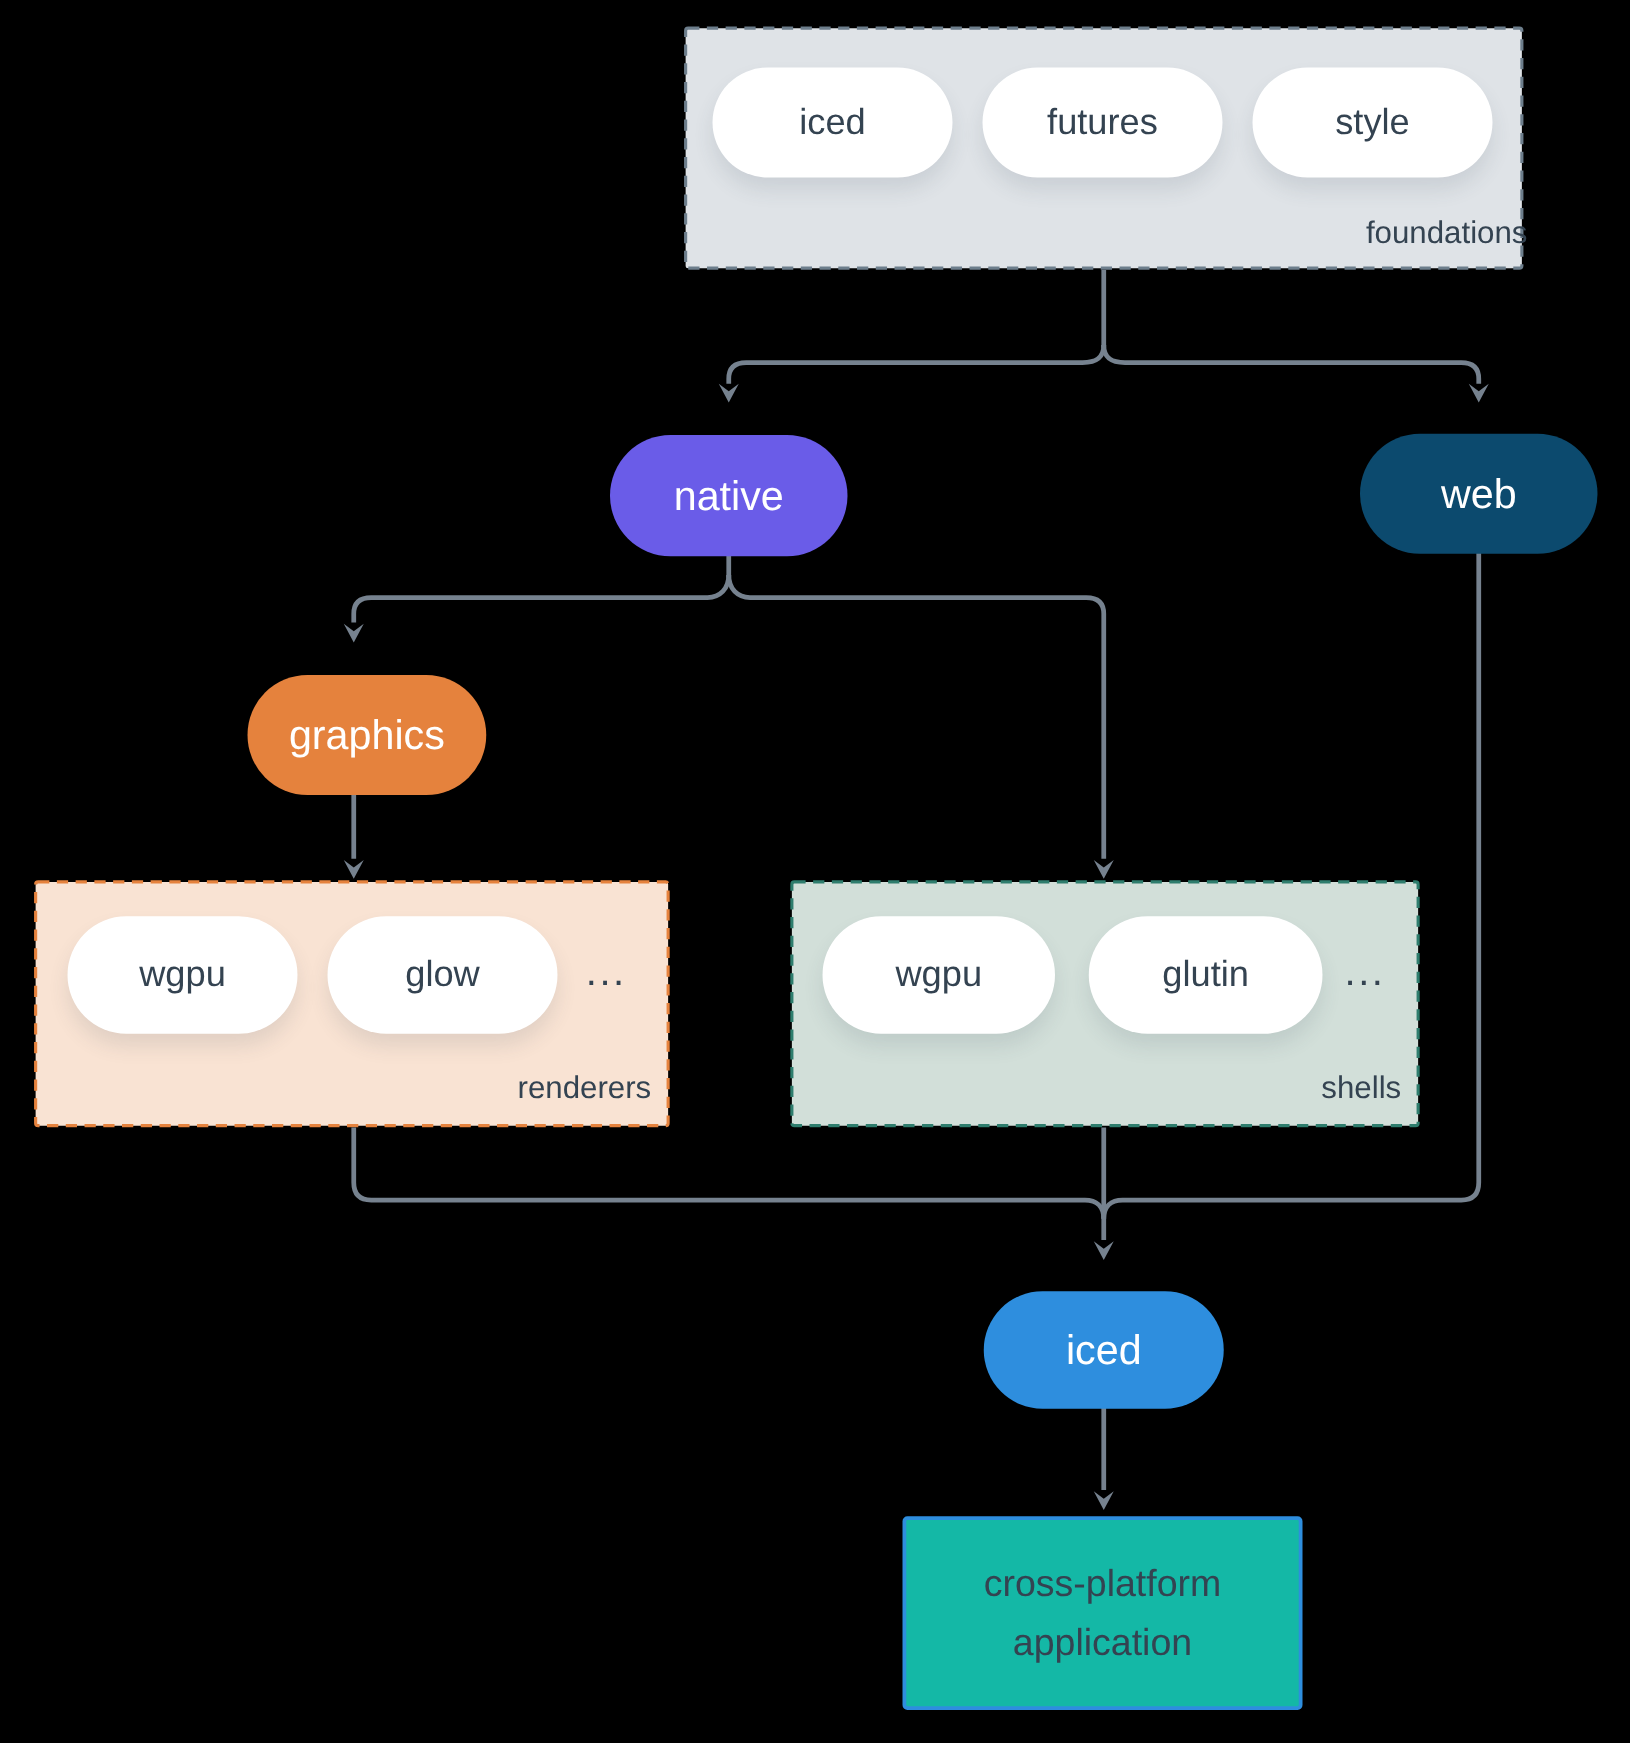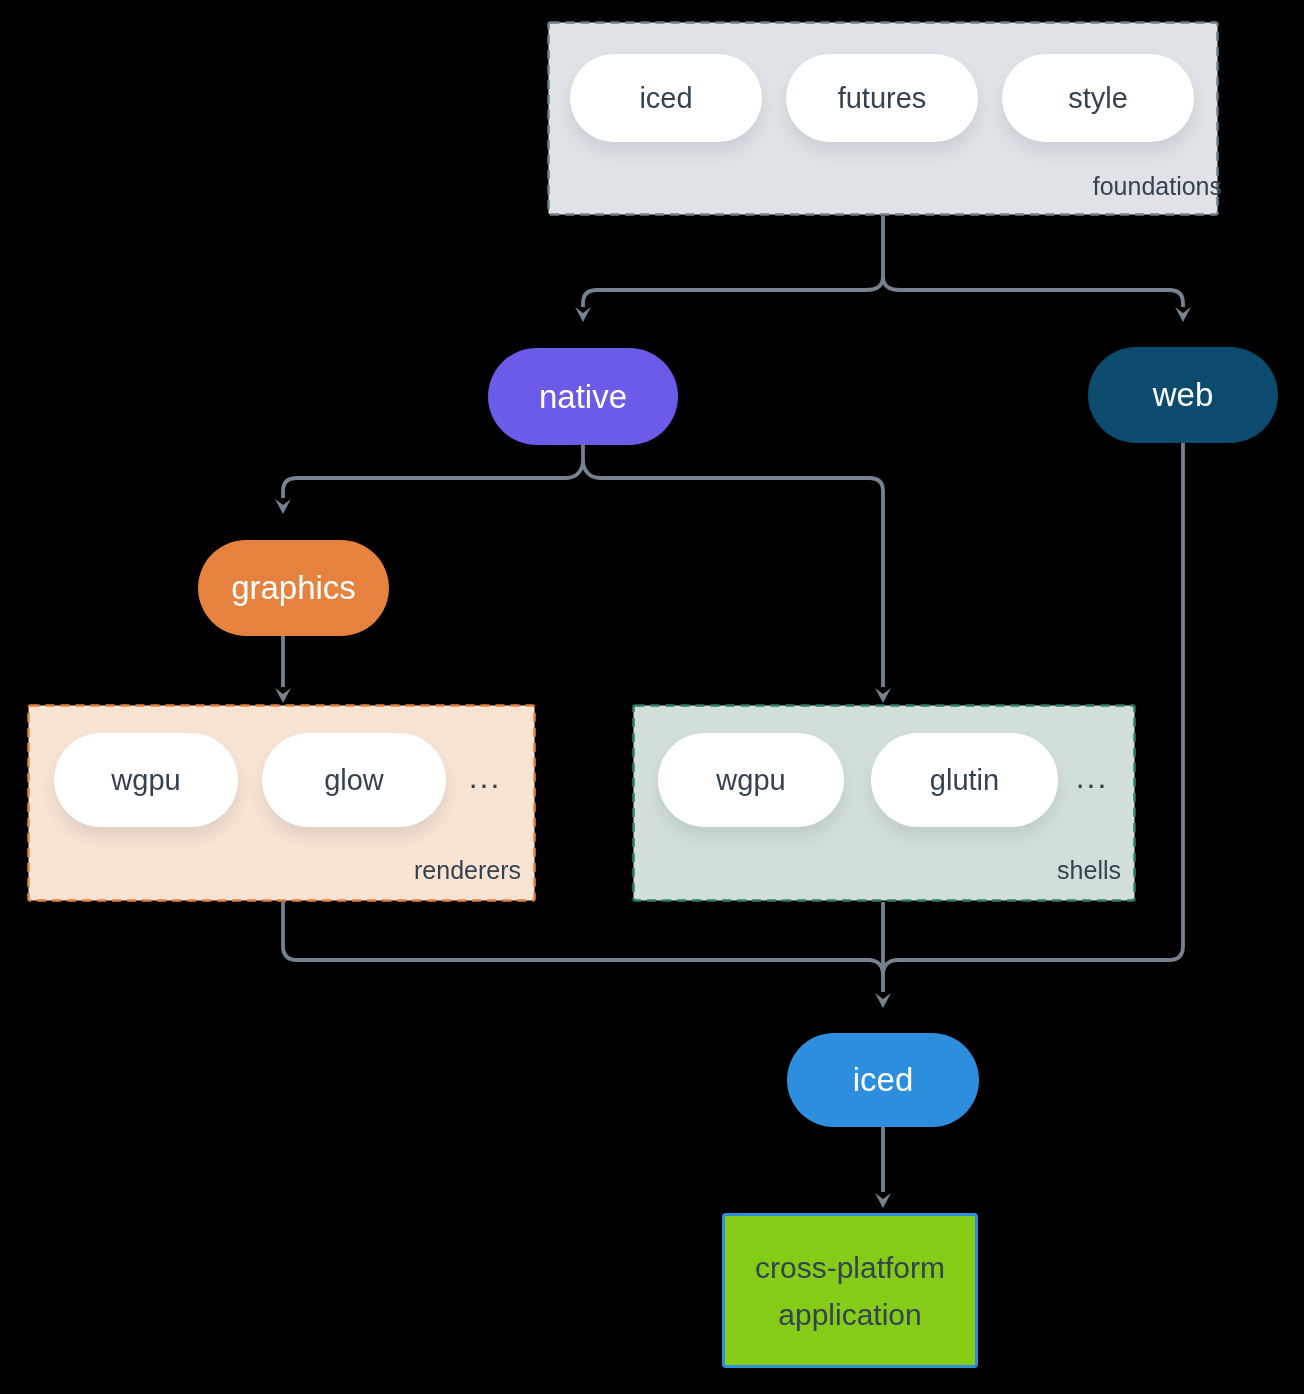--- a/index.html
+++ b/index.html
@@ -40,22 +40,22 @@
   .label-shells      { left:930px; top:856px; width:191px; }
 
   .ellipsis {
     position:absolute; width:60px; height:50px; font-size:32px; color:#344351;
     display:flex; align-items:center; justify-content:center; letter-spacing:2px;
   }
   .ellipsis-renderers { left:455px;  top:752px; }
   .ellipsis-shells    { left:1062px; top:752px; }
 
   .app-box {
-    position:absolute; left:722px; top:1213px; width:256px; height:155px;
-    background:#84cc16; border:3px solid #2e8ede; border-radius:4px;
+    position:absolute; left:722px; top:1213px; width:320px; height:155px;
+    background:#14b8a6; border:3px solid #2e8ede; border-radius:4px;
     box-sizing:border-box;
     display:flex; flex-direction:column; align-items:center; justify-content:center;
     font-size:30px; line-height:47px; color:#344351;
   }
 </style>
 </head>
 <body>
 
 <div class="diagram">
 

